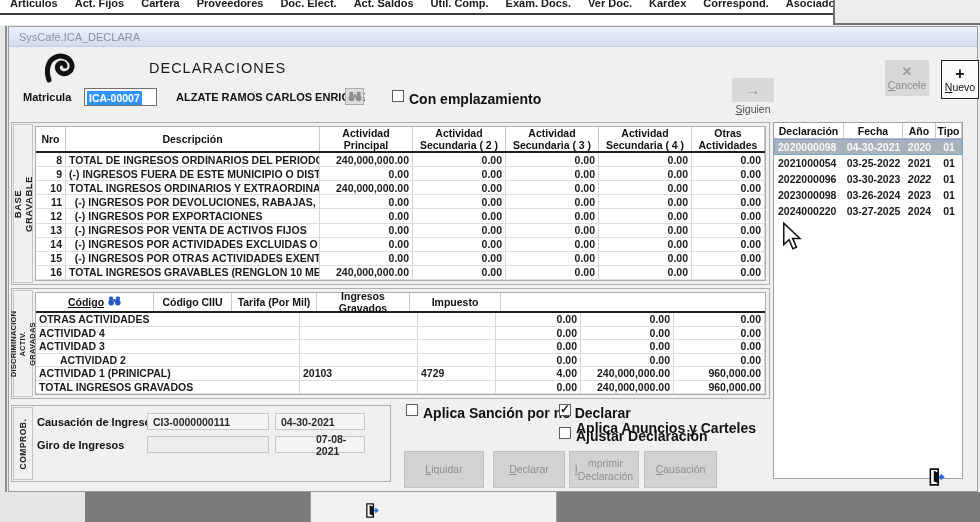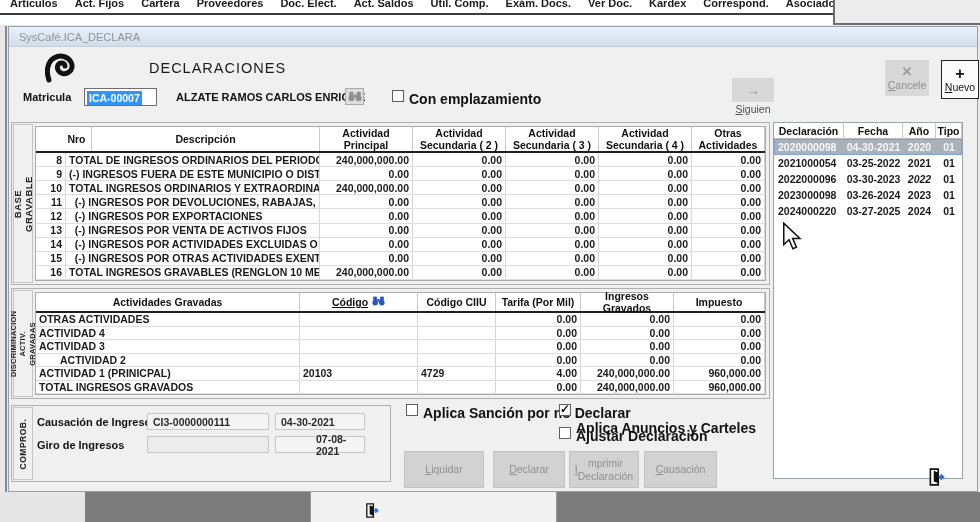--- a/index.html
+++ b/index.html
@@ -56,21 +56,21 @@
   .vl-disc { font-size:7.5px; letter-spacing:.2px; line-height:1.25; }
   .vl-comp { font-size:8.5px; letter-spacing:.5px; }
 
   .grid { position:absolute; left:23px; top:3px; right:3px; bottom:3px; background:#fff; border:1px solid #ababab; display:flex; flex-direction:column; }
   .grid-header { display:flex; border-bottom:2px solid #1f1f1f; }
   .gh-cell { display:flex; align-items:center; justify-content:center; text-align:center; font-size:10.5px; font-weight:700; color:#111; white-space:pre-line; line-height:1.15; border-right:1px solid #c9c9c9; padding:2px 1px; }
   .grid-body { flex:1; display:flex; flex-direction:column; }
   .grid-row { flex:1; display:flex; border-bottom:1px solid #dedede; }
   .g-cell { display:flex; align-items:center; font-size:10.5px; font-weight:700; color:#1a1a1a; border-right:1px solid #d6d6d6; overflow:hidden; white-space:pre; padding:0 3px; }
   .g-cell.num { justify-content:flex-end; }
-  .hdr1 { height:26px;padding-left:26px; } .hdr2 { height:20px; }
+  .hdr1 { height:26px; } .hdr2 { height:20px; }
 
   
   .cp-label { position:absolute; font-size:11px; font-weight:700; color:#111; white-space:nowrap; }
   .flat-input { position:absolute; height:17px; background:#f4f4f4; border:1px solid #c6c6c6; font-size:10.5px; font-weight:700; color:#2a2a2a; display:flex; align-items:center; padding-left:5px; }
   .flat-input.empty { background:#ececec; }
 
   
   .act-btn { position:absolute; top:404px; height:37px; background:#d2d2d2; border:1px solid #c2c2c2; color:#8f8f8f; font-size:10.5px; display:flex; align-items:center; justify-content:center; text-align:center; white-space:pre-line; line-height:1.2; }
 
   
@@ -275,21 +275,20 @@
           </div>
       </div>
 
       <div class="groupbox" style="left:2px; top:241px; width:759px; height:111px;">
         <div class="vlabel">
             <span class="vl-disc">DISCRIMINACION
 ACTIV. GRAVADAS</span>
           </div>
         <div class="grid" id="grid-disc">
             <div class="grid-header hdr2">
-              <div class="gh-cell" style="flex: 1 1 0%;">Actividades Gravadas</div>
               <div class="gh-cell" style="width: 118px; text-decoration: underline;">Código<span><svg class="binoc-blue" width="13" height="10" viewBox="0 0 16 12">
                     <use href="#binoc-shape"></use>
                   </svg></span></div>
               <div class="gh-cell" style="width: 78px;">Código CIIU</div>
               <div class="gh-cell" style="width: 85px;">Tarifa (Por Mil)</div>
               <div class="gh-cell" style="width: 93px;">Ingresos Gravados</div>
               <div class="gh-cell" style="width: 91px;">Impuesto</div>
             </div>
             <div class="grid-body">
               <div class="grid-row">

